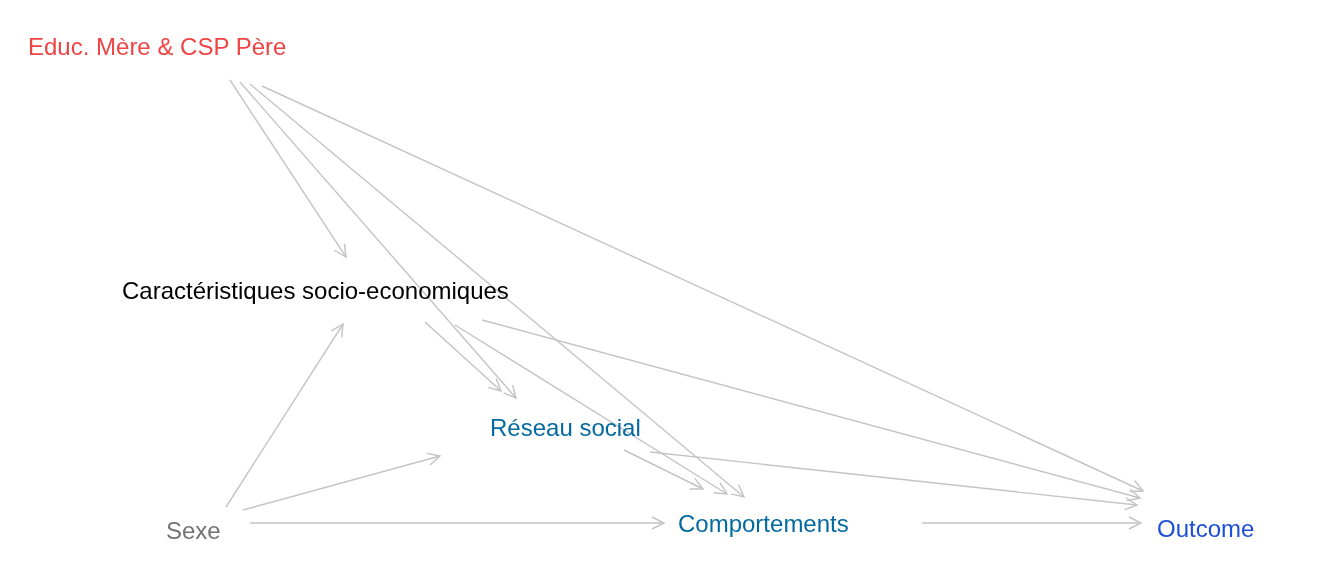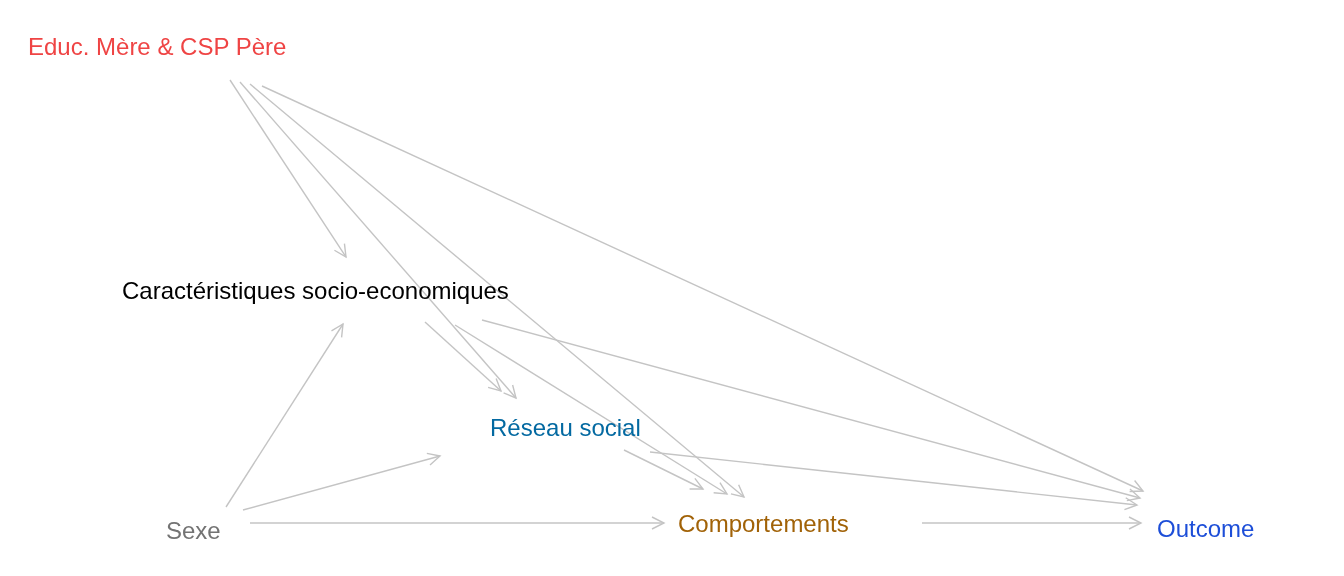--- a/index.html
+++ b/index.html
@@ -52,16 +52,16 @@
       <line x1="226" y1="507" x2="343" y2="324" stroke="#c4c4c4" stroke-width="1.4" marker-end="url(#arrowhead)"></line>
       <line x1="243" y1="510" x2="440" y2="456" stroke="#c4c4c4" stroke-width="1.4" marker-end="url(#arrowhead)"></line>
       <line x1="250" y1="523" x2="664" y2="523" stroke="#c4c4c4" stroke-width="1.4" marker-end="url(#arrowhead)"></line>
       <line x1="922" y1="523" x2="1141" y2="523" stroke="#c4c4c4" stroke-width="1.4" marker-end="url(#arrowhead)"></line>
     </svg>
   <div id="nodes-layer">
       <div class="node-label" style="left: 28px; top: 33px; color: #ef4444;">Educ. Mère &amp; CSP Père</div>
       <div class="node-label" style="left: 122px; top: 277px; color: rgb(0, 0, 0);">Caractéristiques socio-economiques</div>
       <div class="node-label" style="left: 446px; top: 414px; color: #0369a1; margin-left: 44px;">Réseau social</div>
       <div class="node-label" style="left: 166px; top: 517px; color: #737373;">Sexe</div>
-      <div class="node-label" style="left: 678px; top: 510px; color: #a16207;">Comportements</div>
+      <div class="node-label" style="left: 678px; top: 510px; color: #0369a1;">Comportements</div>
       <div class="node-label" style="left: 1157px; top: 515px; color: #1d4ed8;">Outcome</div>
     </div>
 </div>
 
 </body></html>

